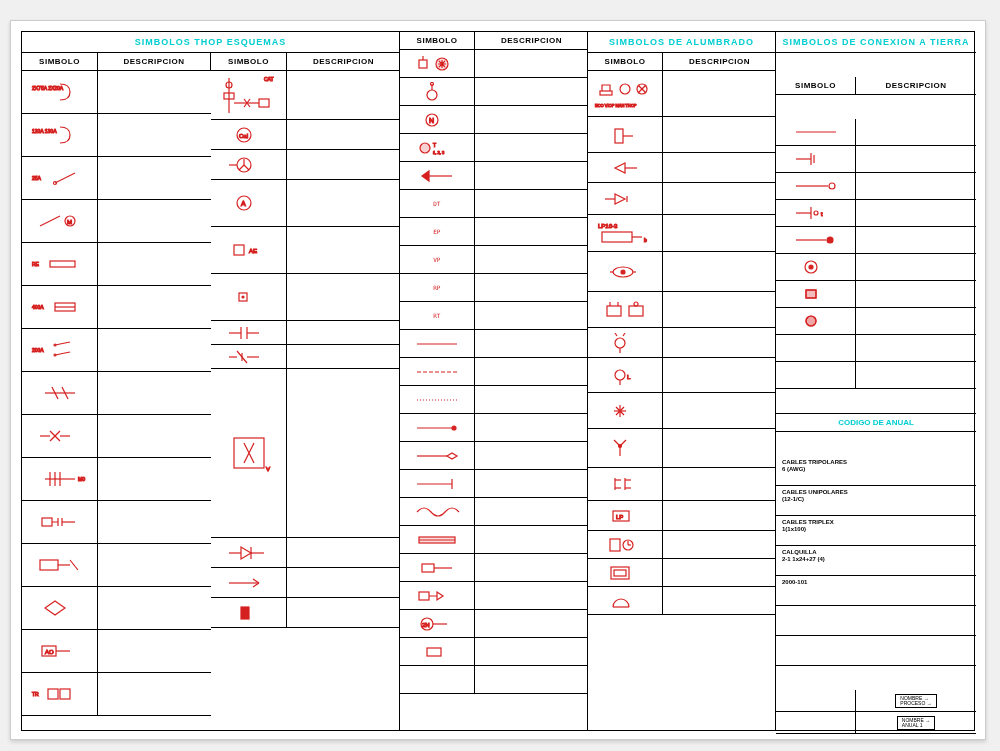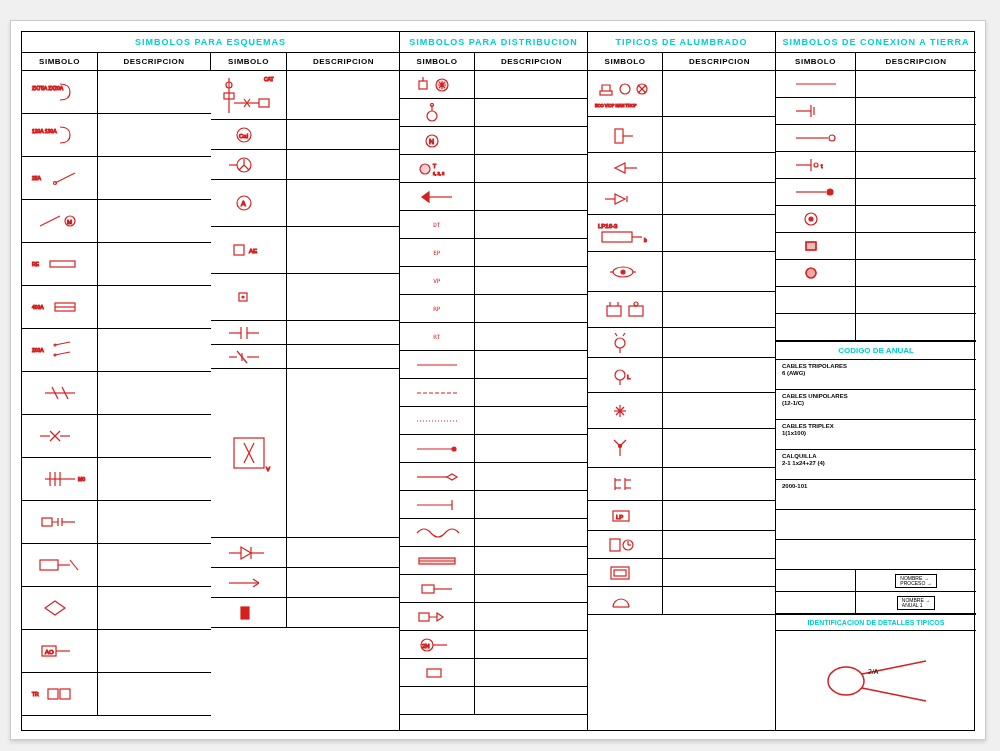--- a/index.html
+++ b/index.html
@@ -27,21 +27,21 @@
     border: 1px solid #000;
     height: 700px;
     display: flex;
     gap: 0;
   }
   .section {
     display: flex;
     flex-direction: column;
     border-right: 1px solid #000;
   }
-  .section:last-child { border-right: none; }
+  .section:last-child { border-right: none; gap: 24px; }
   .section-title {
     text-align: center;
     color: #00ced1;
     font-weight: bold;
     letter-spacing: 1px;
     padding: 5px 0;
     font-size: 9px;
     border-bottom: 1px solid #000;
     white-space: nowrap;
   }
@@ -98,21 +98,21 @@
     border-top: 1px solid #000;
   }
 </style>
 </head>
 <body>
 
 <div class="canvas">
   <div class="inner">
 
     <div class="section" style="width:378px">
-      <div class="section-title">SIMBOLOS PARA ESQUEMAS</div>
+      <div class="section-title">SIMBOLOS THOP ESQUEMAS</div>
       <div class="header-row">
         <div class="header-cell" style="width:76px">SIMBOLO</div>
         <div class="header-cell" style="width:113px">DESCRIPCION</div>
         <div class="header-cell" style="width:76px">SIMBOLO</div>
         <div class="header-cell" style="width:113px">DESCRIPCION</div>
       </div>
       <div style="display:flex;flex:1">
 
         <div class="rows" style="width:189px" id="esq-a">
             <div class="row" style="height: 43px;">
@@ -442,21 +442,20 @@
                   </svg>
                 </div>
               </div>
               <div class="cell" style="width: 113px;"></div>
             </div>
           </div>
       </div>
     </div>
 
     <div class="section" style="width:188px">
-      <div class="section-title">SIMBOLOS PARA DISTRIBUCION</div>
       <div class="header-row">
         <div class="header-cell" style="width:75px">SIMBOLO</div>
         <div class="header-cell" style="width:113px">DESCRIPCION</div>
       </div>
       <div class="rows" id="dist-rows">
           <div class="row" style="height: 28px;">
             <div class="cell" style="width: 75px;">
               <div class="sym">
                 <svg width="60" height="20" viewBox="0 0 60 20">
                   <rect x="12" y="6" width="8" height="8"></rect>
@@ -685,21 +684,21 @@
           <div class="row" style="height: 28px;">
             <div class="cell" style="width: 75px;">
               <div class="sym"></div>
             </div>
             <div class="cell" style="width: 113px;"></div>
           </div>
         </div>
     </div>
 
     <div class="section" style="width:188px">
-      <div class="section-title">TIPICOS DE ALUMBRADO</div>
+      <div class="section-title">SIMBOLOS DE ALUMBRADO</div>
       <div class="header-row">
         <div class="header-cell" style="width:75px">SIMBOLO</div>
         <div class="header-cell" style="width:113px">DESCRIPCION</div>
       </div>
       <div class="rows" id="alum-rows">
           <div class="row" style="height: 46px;">
             <div class="cell" style="width: 75px;">
               <div class="sym">
                 <svg width="70" height="34" viewBox="0 0 70 34">
                   <path d="M12 14 L12 8 L20 8 L20 14"></path>

